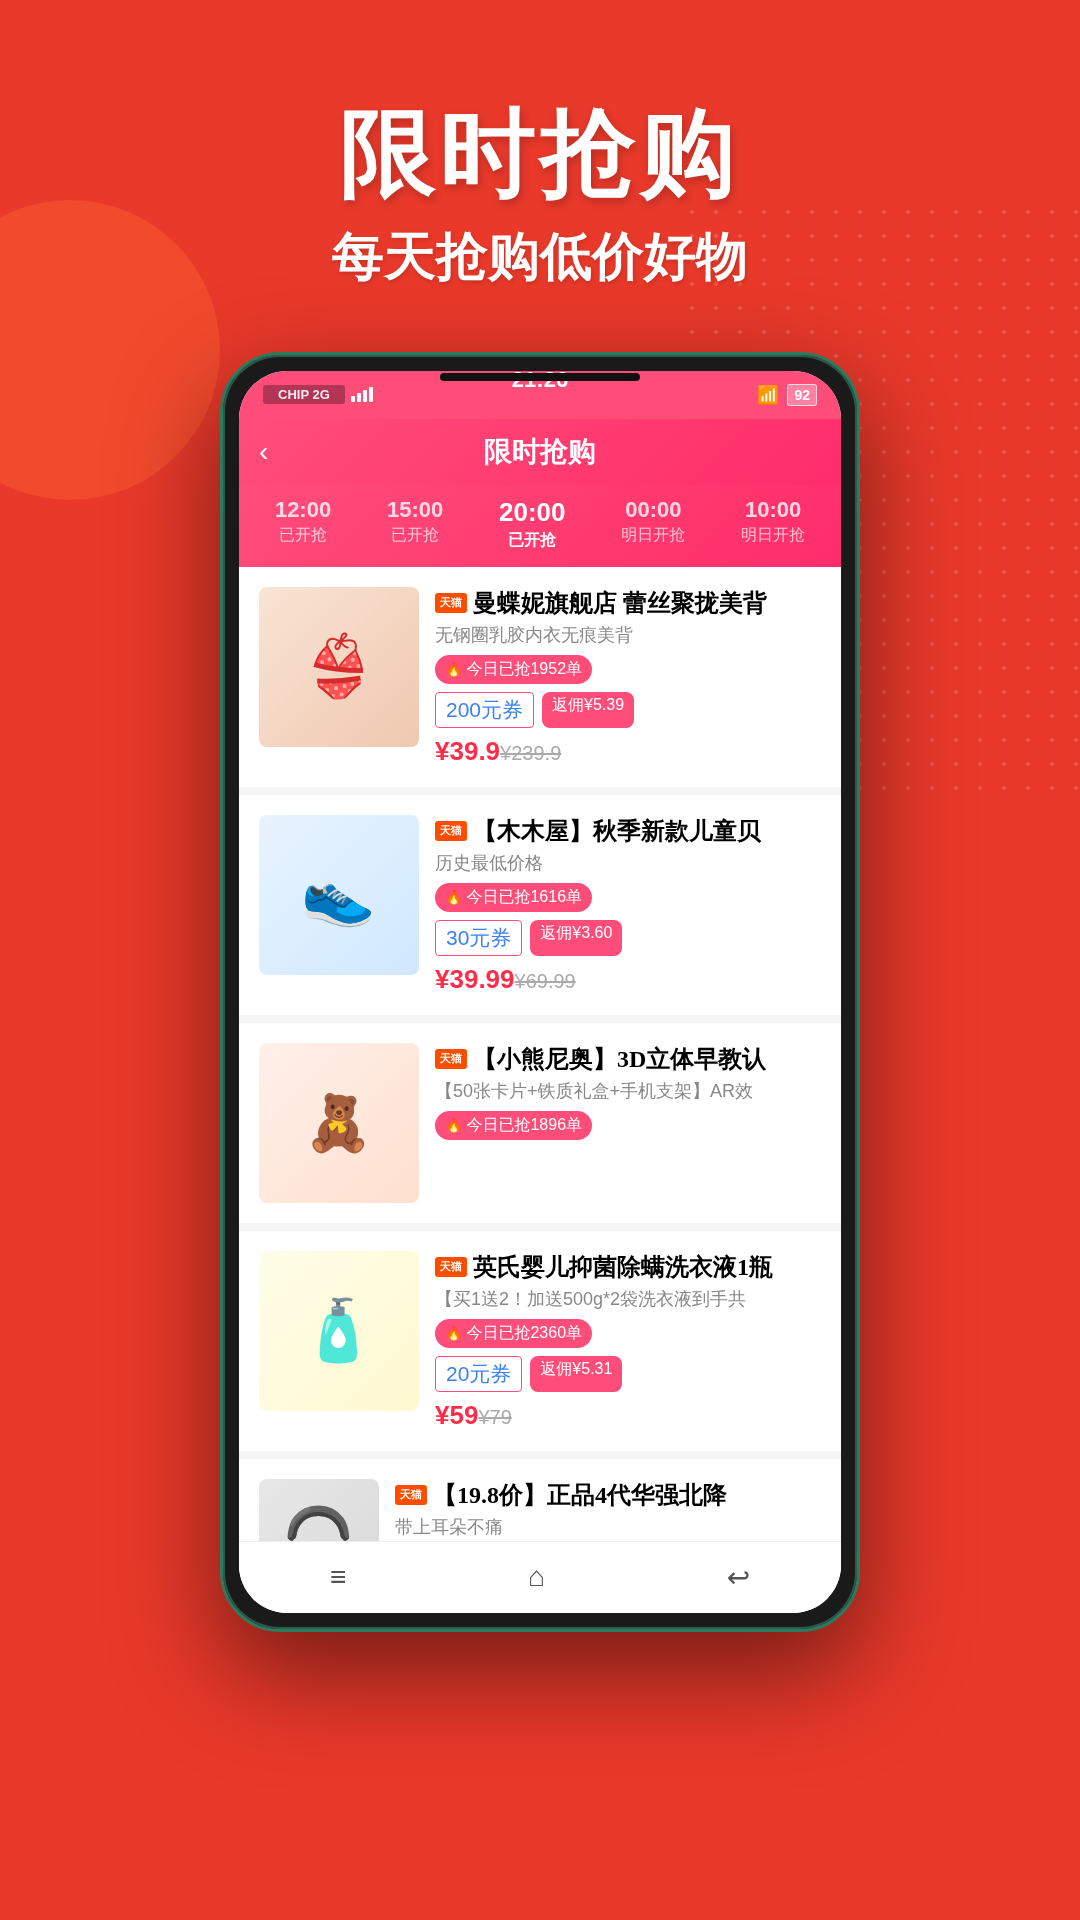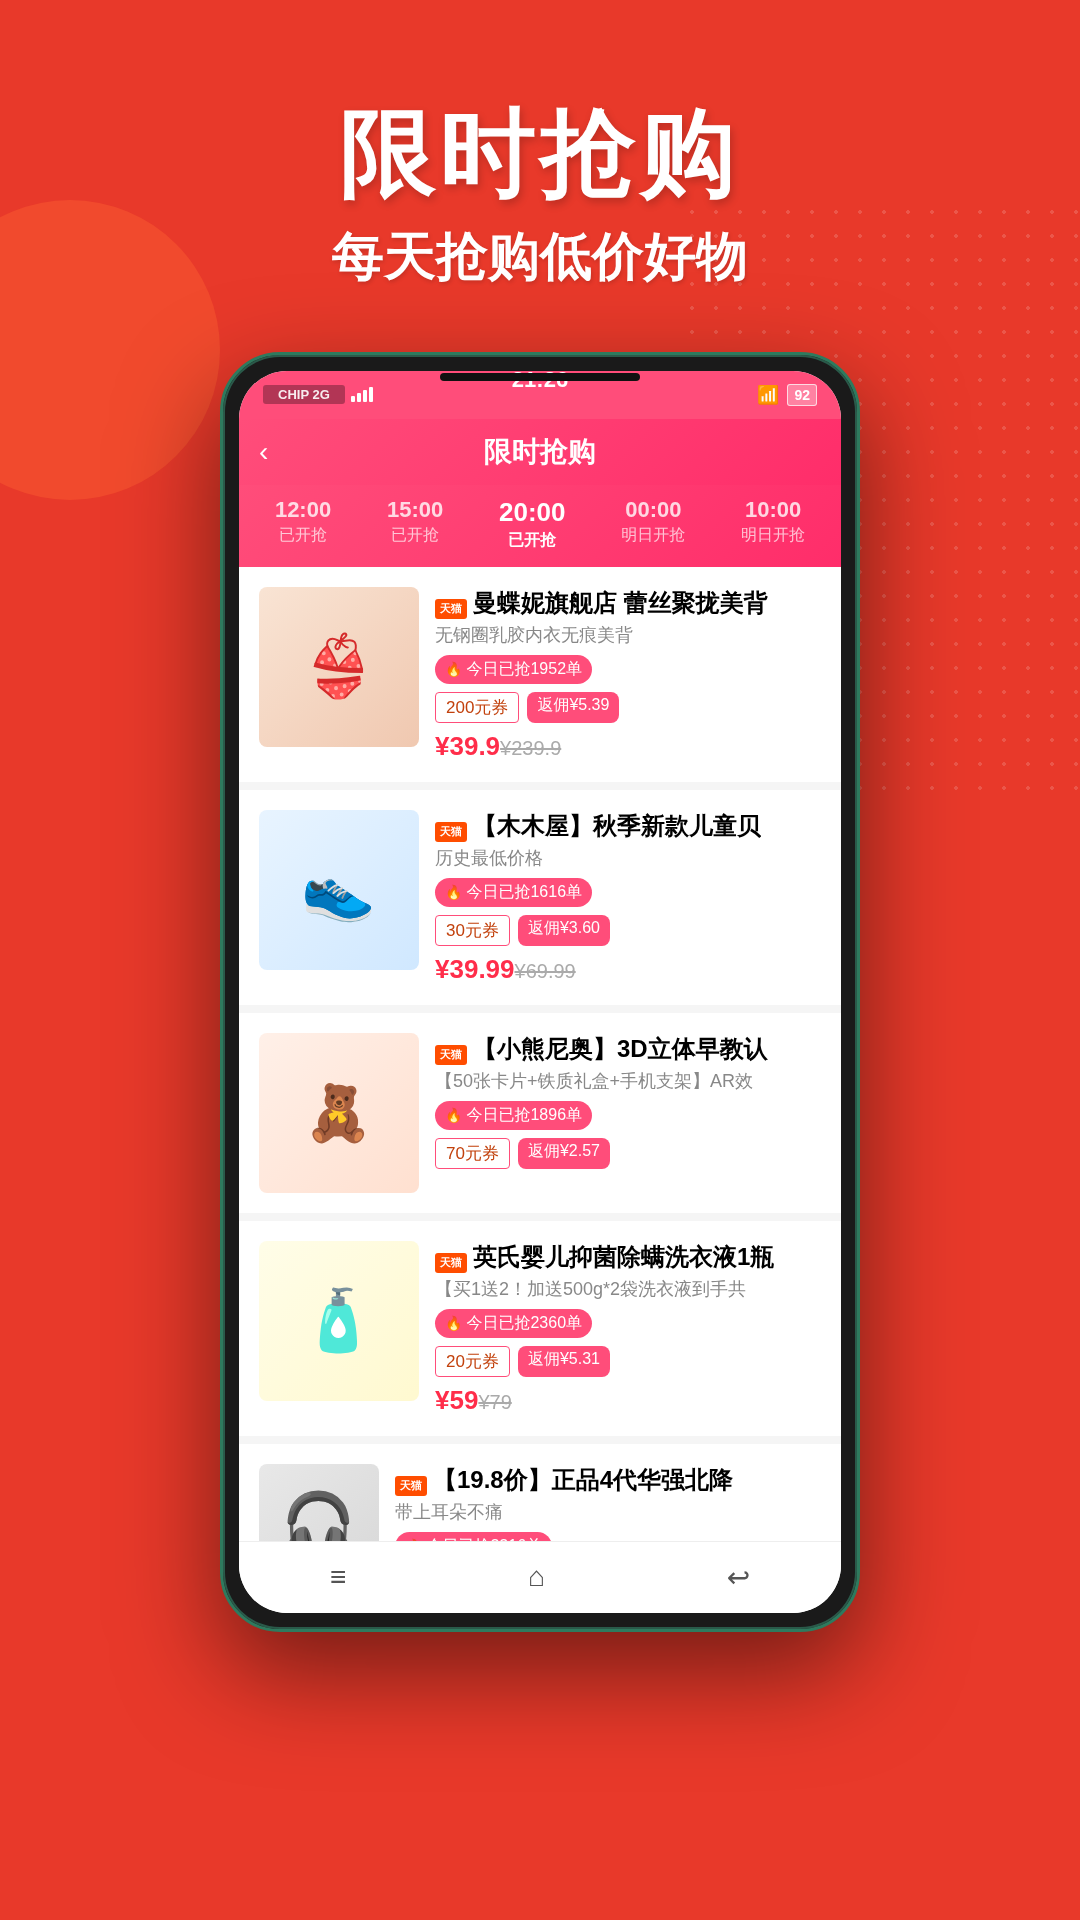--- a/index.html
+++ b/index.html
@@ -250,23 +250,24 @@
       content: '🎧';
       font-size: 60px;
     }
 
     .product-info {
       flex: 1;
       min-width: 0;
     }
     .product-store {
       display: flex;
-      align-items: flex-end;
+      align-items: center;
       gap: 6px;
       margin-bottom: 4px;
+      font-family: Liberation Serif, serif;
     }
     .store-badge {
       width: 32px;
       height: 20px;
       background: #ff4d00;
       border-radius: 3px;
       display: flex;
       align-items: center;
       justify-content: center;
       font-size: 11px;
@@ -305,22 +306,22 @@
       font-size: 14px;
     }
     .coupon-row {
       display: flex;
       gap: 8px;
       margin-bottom: 8px;
       flex-wrap: wrap;
     }
     .coupon-tag {
       border: 1.5px solid #ff4d7a;
-      color: #c2410c;
-      font-size: 17px;
+      color: #3b82f6;
+      font-size: 21px;
       padding: 3px 10px;
       border-radius: 4px;
     }
     .cashback-tag {
       background: #ff4d7a;
       color: white;
       font-size: 16px;
       padding: 3px 10px;
       border-radius: 8px;
     }
@@ -514,24 +515,20 @@
           <div class="product-info">
             <div class="product-store">
               <span class="store-badge">天猫</span>
               <span class="store-name">【小熊尼奥】3D立体早教认</span>
             </div>
             <div class="product-desc">【50张卡片+铁质礼盒+手机支架】AR效</div>
             <div class="flash-badge">
               <span class="flash-icon">🔥</span>
               <span>今日已抢1896单</span>
             </div>
-            <div class="coupon-row">
-              <span class="coupon-tag">70元券</span>
-              <span class="cashback-tag">返佣¥2.57</span>
-            </div>
           </div>
         </div>
 
         <div class="product-card">
           <div class="product-image img-soap"></div>
           <div class="product-info">
             <div class="product-store">
               <span class="store-badge">天猫</span>
               <span class="store-name">英氏婴儿抑菌除螨洗衣液1瓶</span>
             </div>

